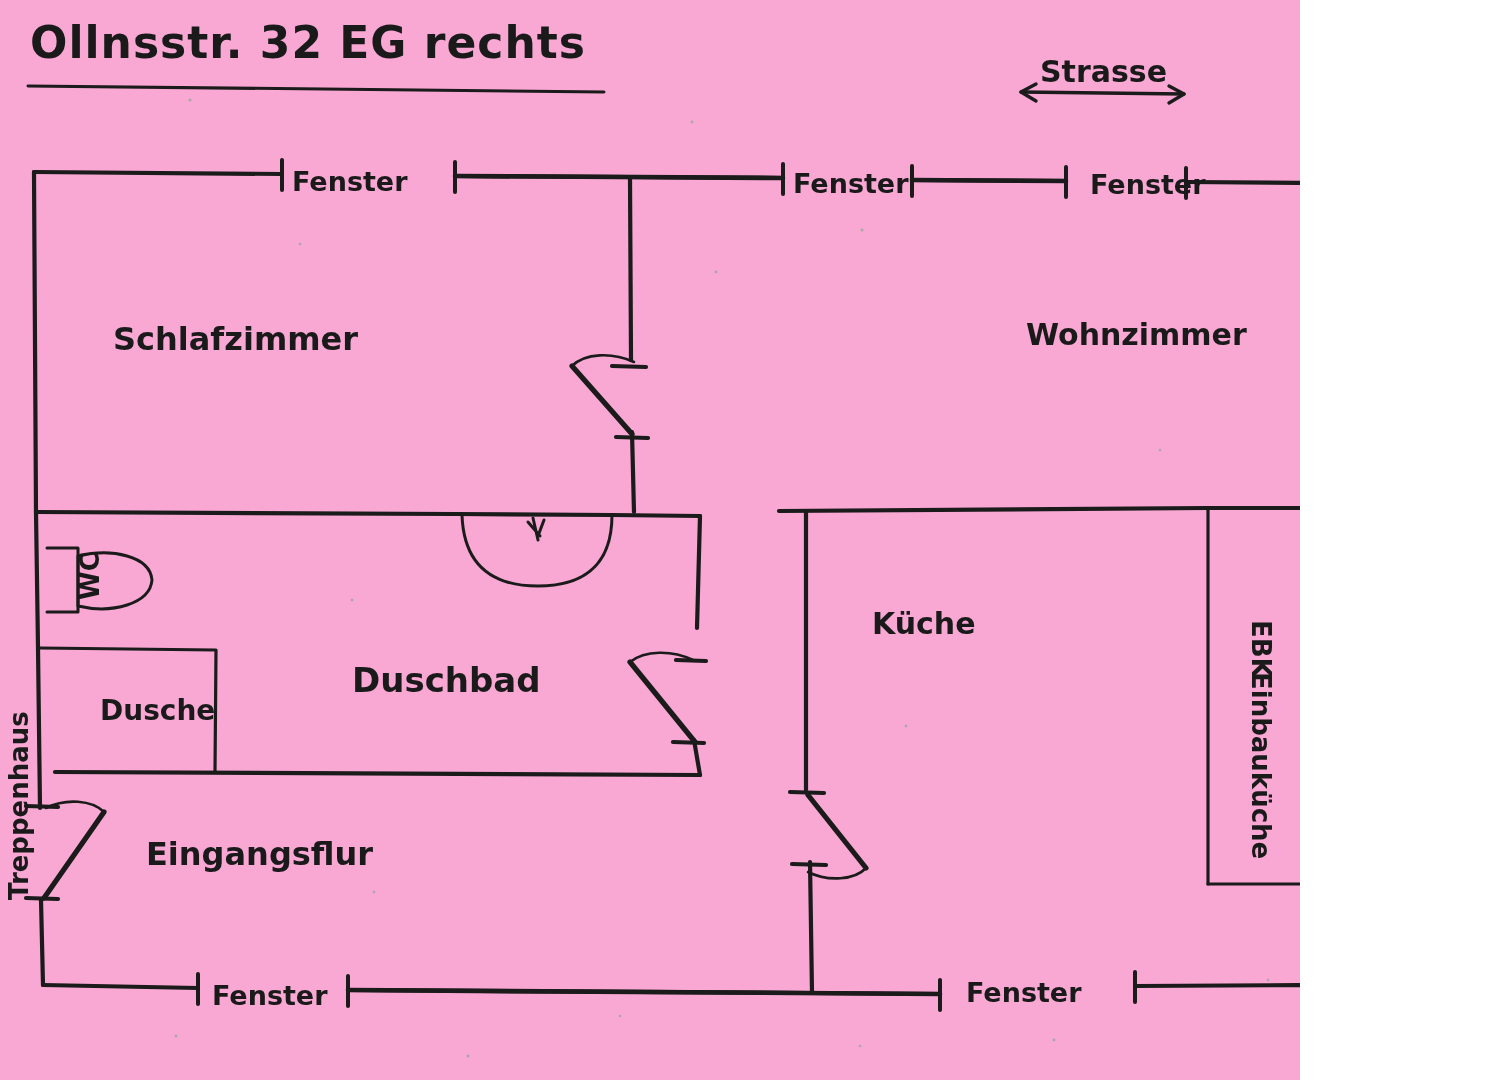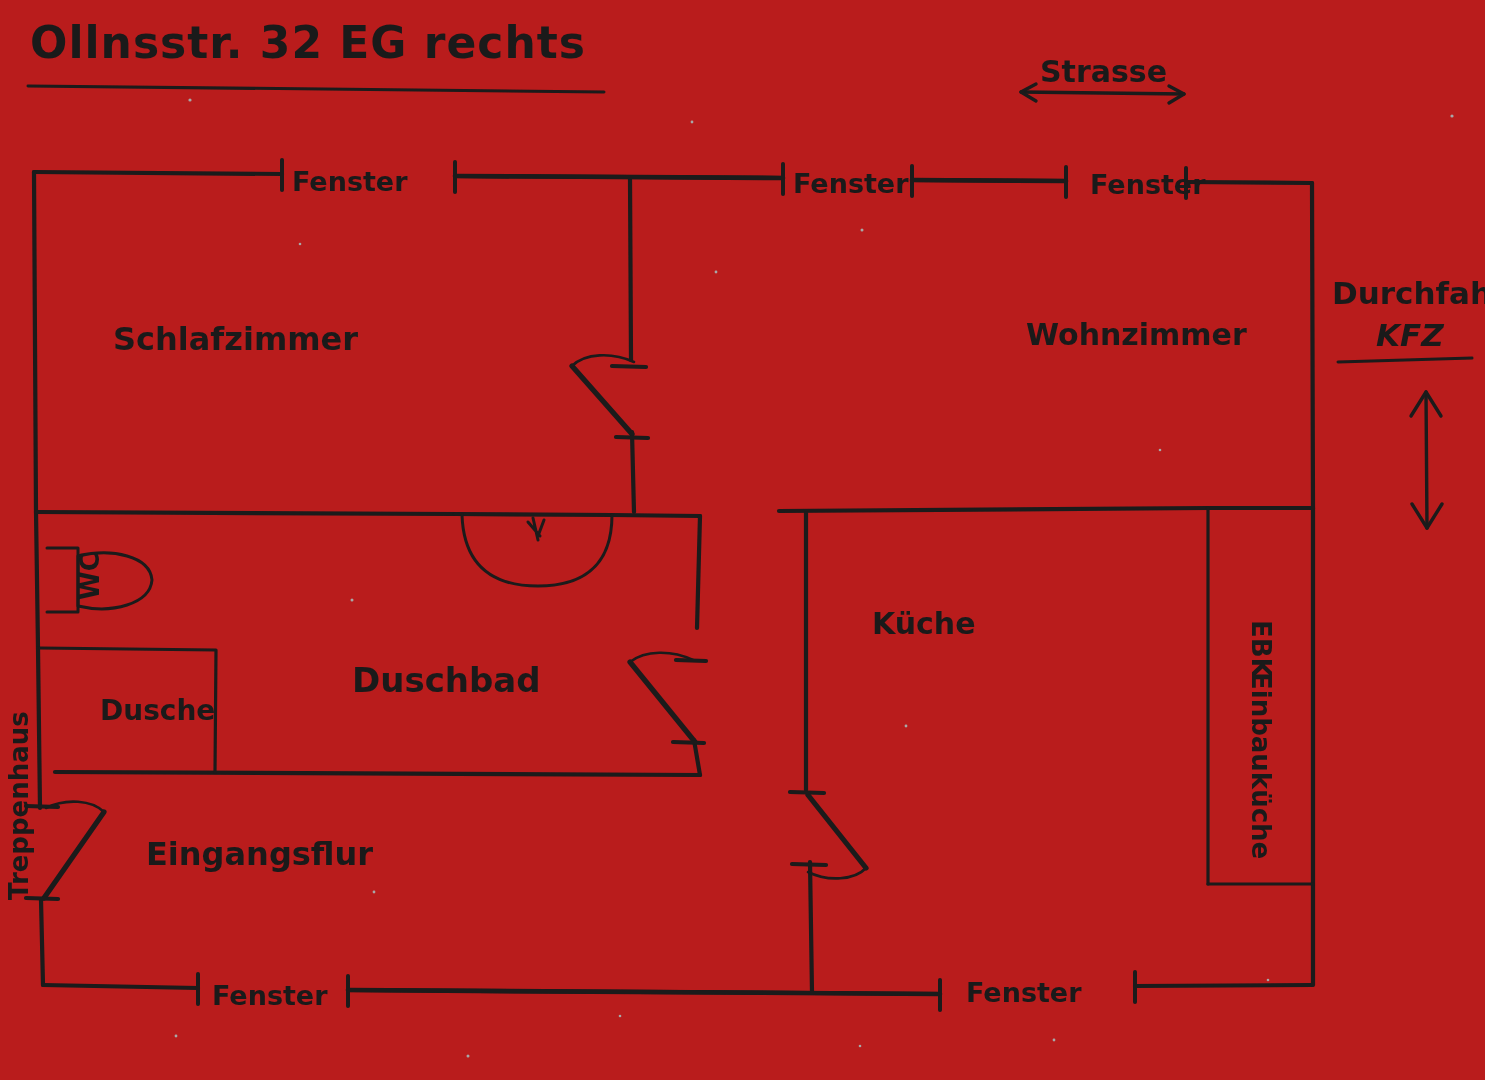--- a/index.html
+++ b/index.html
@@ -6,23 +6,23 @@
   html, body {
     margin: 0;
     padding: 0;
     background: #ffffff;
   }
   body {
     font-family: "DejaVu Sans", sans-serif;
   }
   #plan-root {
     position: relative;
-    width: 1485px;
+    width: 1300px;
     height: 1080px;
-    background: #b91c1c;
+    background: #f9a8d4;
     overflow: hidden;
   }
   #plan-svg {
     position: absolute;
     left: 0;
     top: 0;
     width: 1485px;
     height: 1080px;
   }
   .hand-text {

